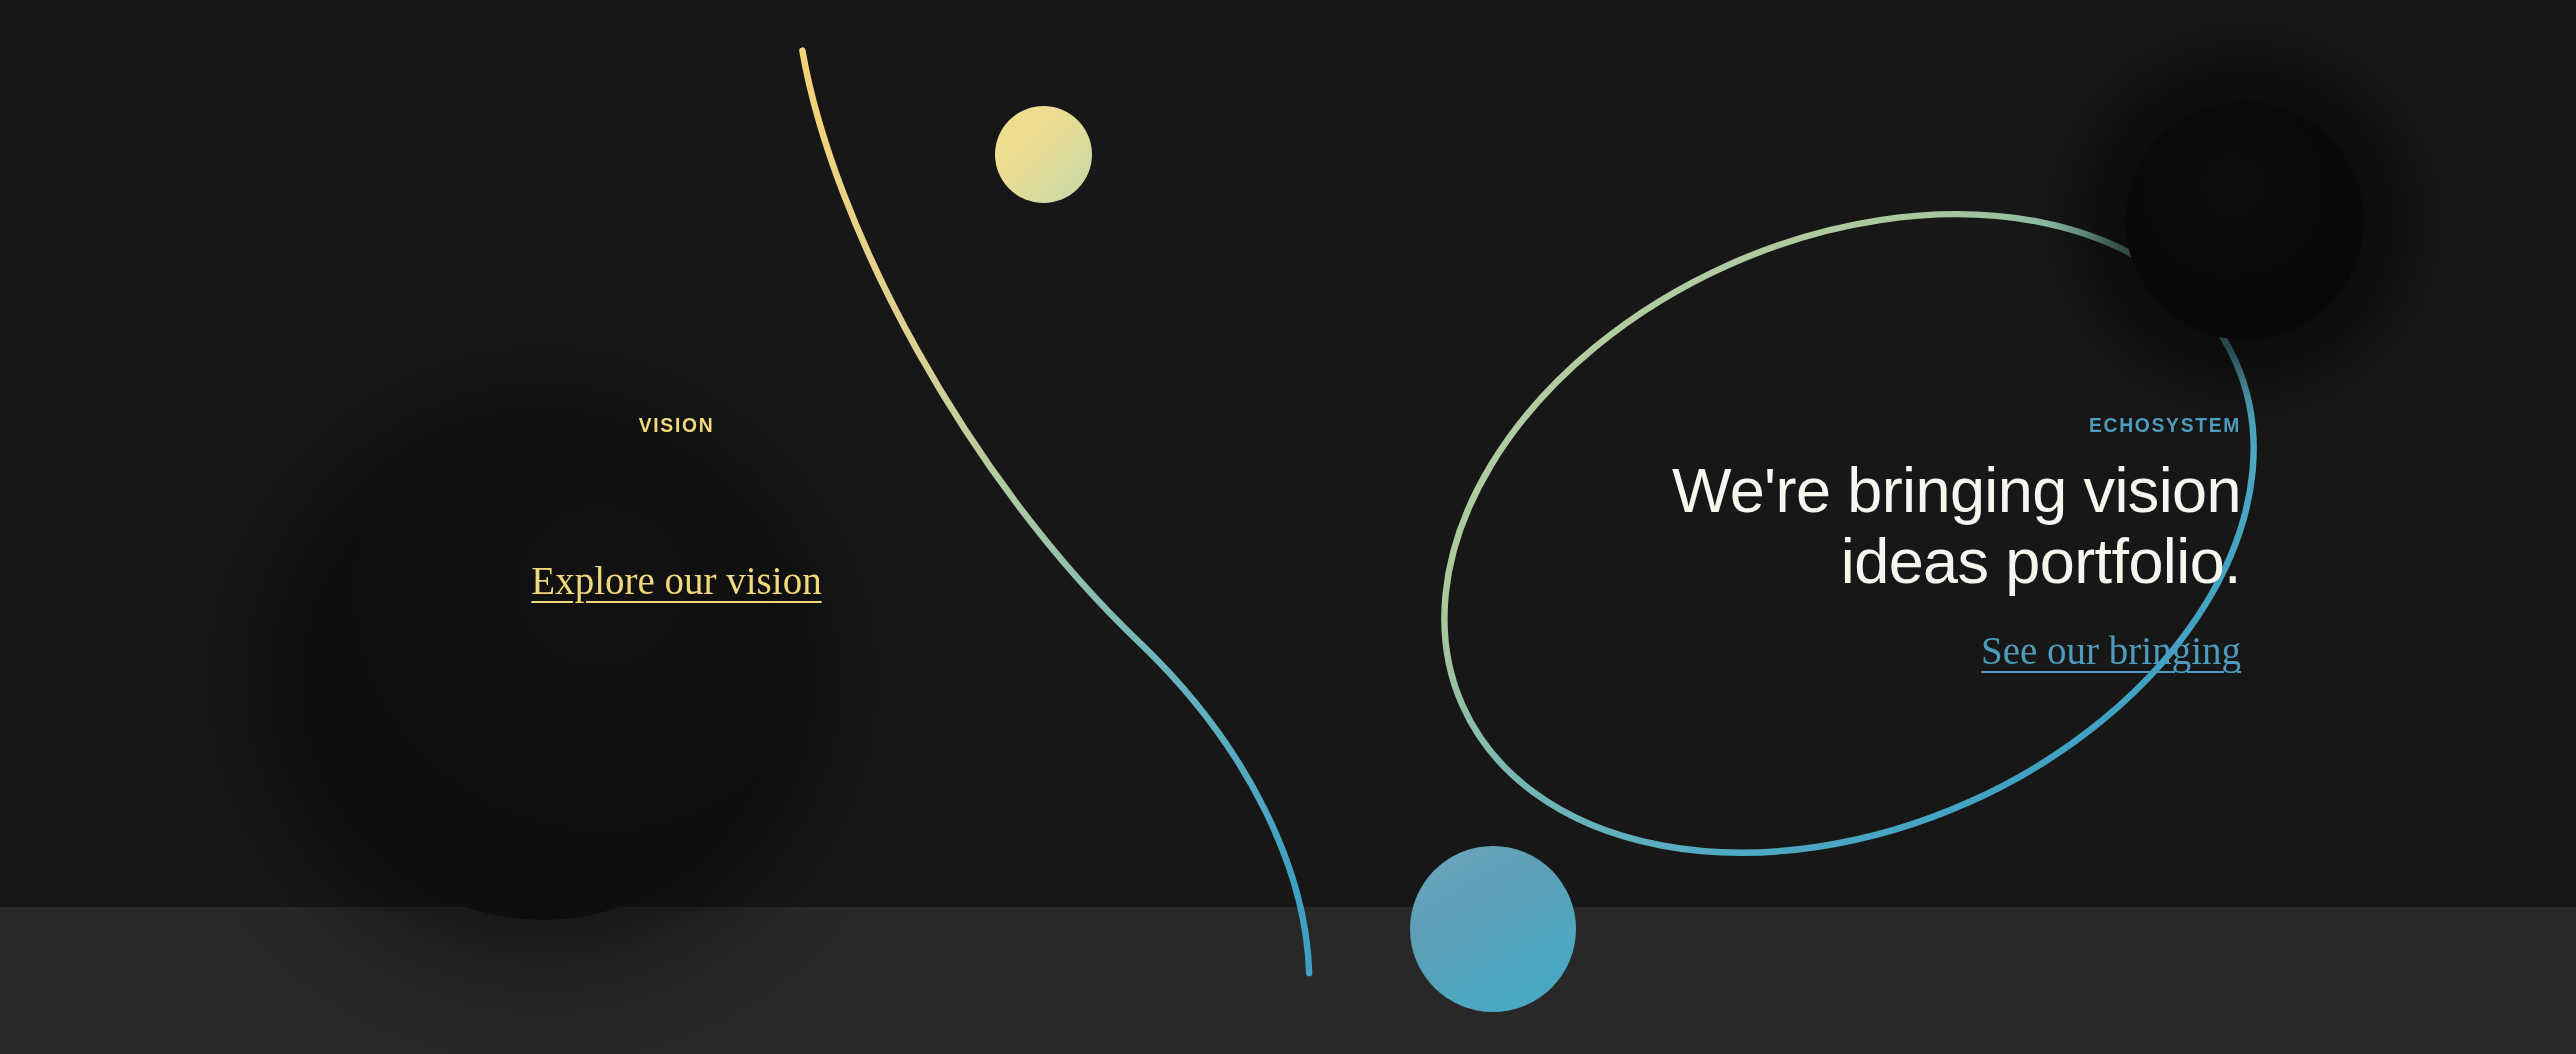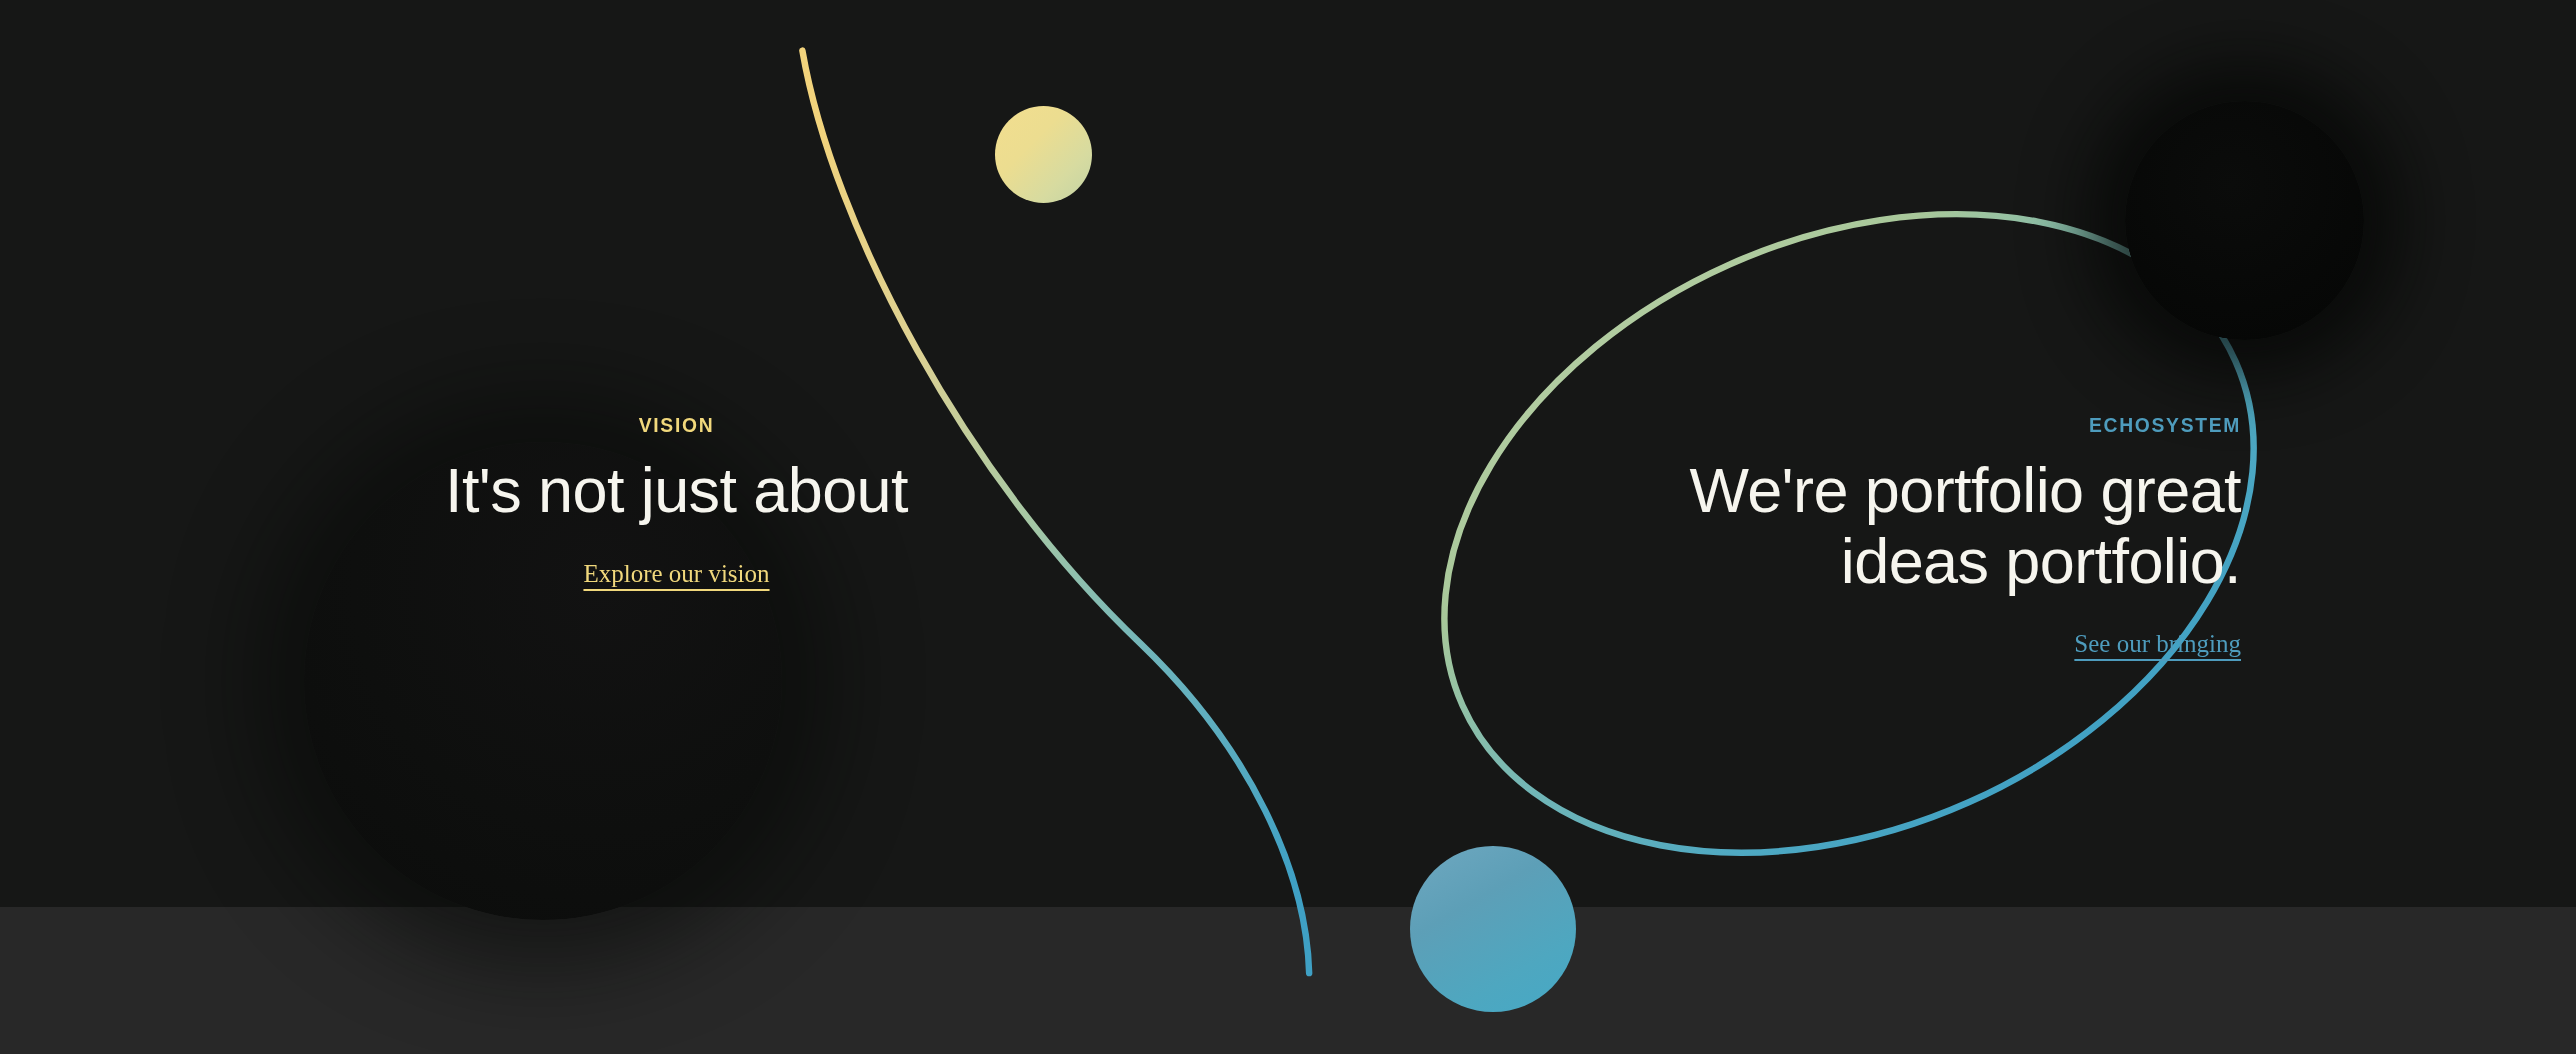--- a/index.html
+++ b/index.html
@@ -96,21 +96,21 @@
     color: #f6f5ee;
     margin: 0;
   }
 
   .cta-wrap {
     margin-top: 35px;
     line-height: 1;
   }
   .cta {
     font-family: "Liberation Serif", serif;
-    font-size: 25px;
+    font-size: 39px;
     text-decoration: underline;
     text-underline-offset: 7.4px;
     text-decoration-thickness: 1.8px;
     cursor: pointer;
   }
   .cta-vision { color: #f1d87c; }
   .cta-echo   { color: #4e9cbd; }
 </style>
 </head>
 <body>
@@ -145,31 +145,31 @@
     <ellipse cx="2010" cy="580" rx="460" ry="320" transform="rotate(-24 2010 580)" fill="none" stroke="url(#gradEllipse)" stroke-width="7" stroke-linecap="round"></ellipse>
   </svg>
 
   <div class="sphere sphere-dark-right"></div>
   <div class="sphere sphere-yellow"></div>
   <div class="sphere sphere-blue"></div>
 
   <div class="col col-vision">
     <p class="eyebrow eyebrow-vision">VISION</p>
     <h2 class="headline">
-      <span>It's not just about</span><br>
+      <br>
     </h2>
     <div class="cta-wrap">
       <a class="cta cta-vision" href="#">Explore our vision</a>
     </div>
   </div>
 
   <div class="col col-echo">
     <p class="eyebrow eyebrow-echo">ECHOSYSTEM</p>
     <h2 class="headline">
-      <span>We're portfolio great</span><br>
+      <span>We're bringing vision</span><br>
       <span>ideas portfolio.</span>
     </h2>
     <div class="cta-wrap">
       <a class="cta cta-echo" href="#">See our bringing</a>
     </div>
   </div>
 
 </div>
 
 

